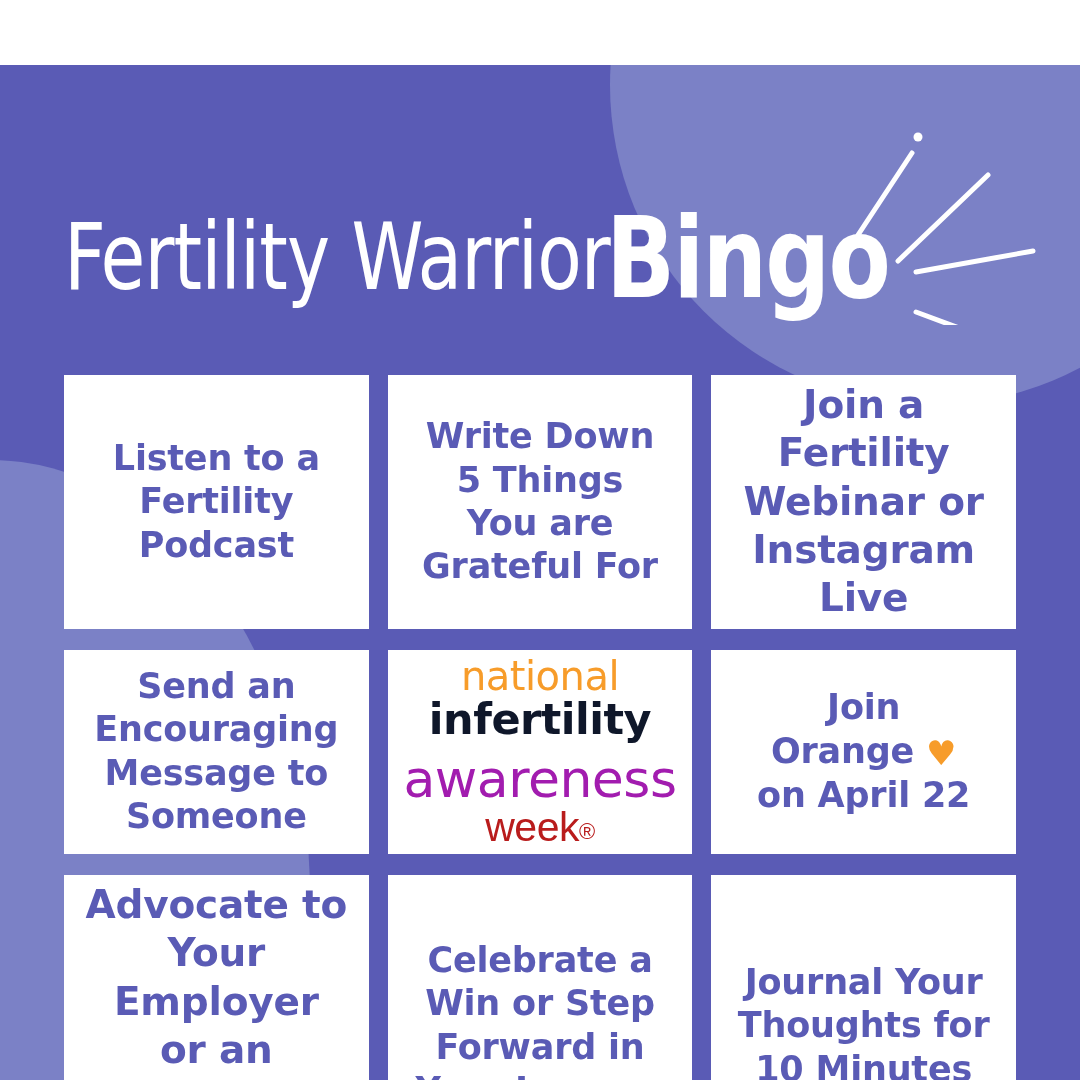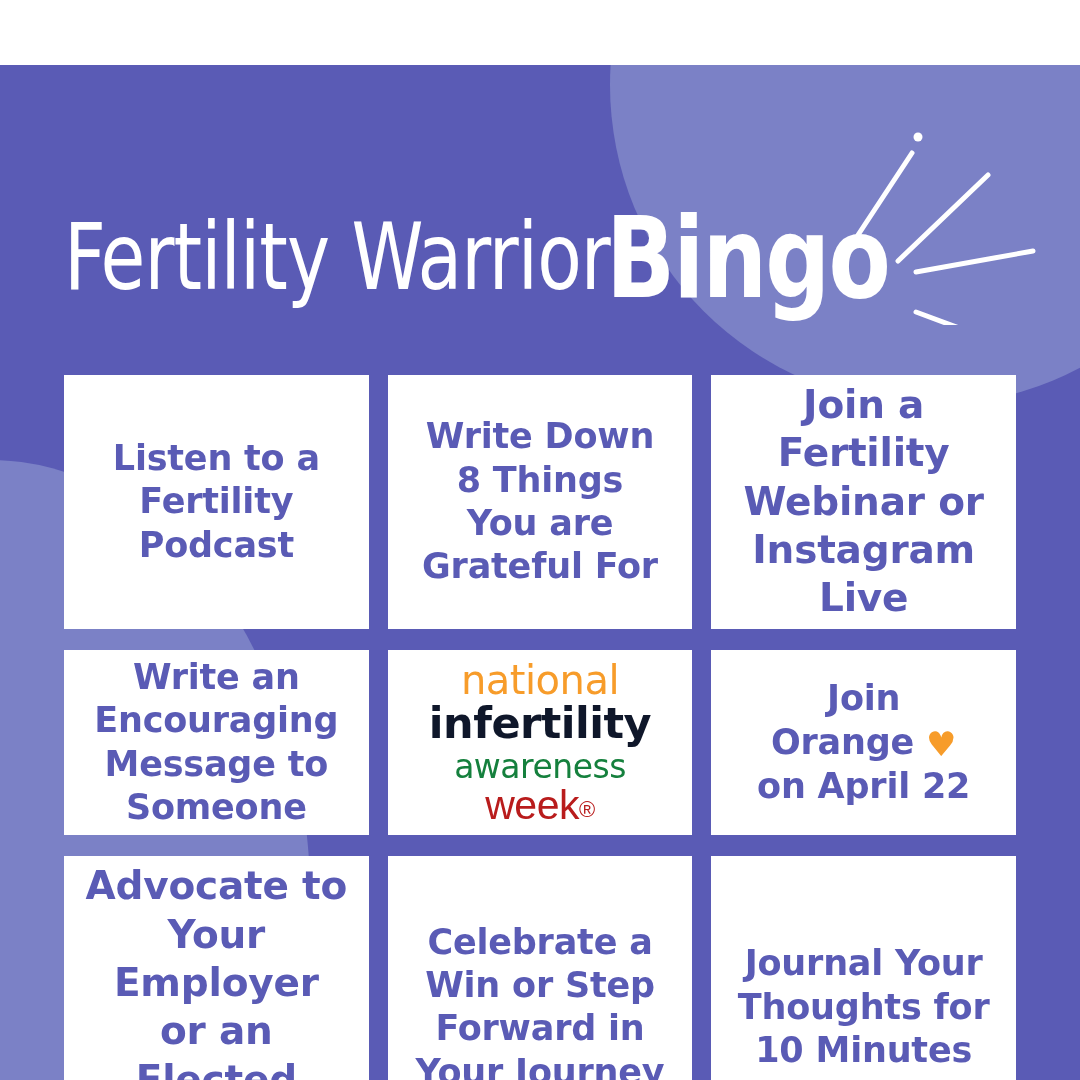--- a/index.html
+++ b/index.html
@@ -121,24 +121,24 @@
     font-family:"DejaVu Sans","Liberation Sans",sans-serif;
     font-size:40px;font-weight:400;letter-spacing:-0.5px;
   }
   .niaw-l2{
     color:#0f172a;
     font-family:"DejaVu Sans","Liberation Sans",sans-serif;
     font-size:43px;font-weight:700;letter-spacing:-0.5px;
     margin-top:2px;
   }
   .niaw-l3{
-    color:#15803d;
-    font-family:"DejaVu Sans","Liberation Sans",sans-serif;
-    font-size:33px;font-weight:400;letter-spacing:-0.5px;
-    margin-top:5px;
+    color:#a21caf;
+    font-family:"DejaVu Sans","Liberation Sans",sans-serif;
+    font-size:52px;font-weight:400;letter-spacing:-0.5px;
+    margin-top:12px;
   }
   .niaw-l4{
     color:#b91c1c;
     font-family:Liberation Sans, sans-serif;
     font-size:41px;font-weight:400;letter-spacing:-0.5px;
     margin-top:2px;
   }
   .niaw-l4 .reg{font-size:22px;vertical-align:2px;}
 </style>
 </head>
@@ -170,33 +170,33 @@
     <div class="grid">
 
       <div class="cell">
         <div class="cell-text">Listen to a
 Fertility
 Podcast</div>
       </div>
 
       <div class="cell">
         <div class="cell-text">Write Down
-8 Things
+5 Things
 You are
 Grateful For</div>
       </div>
 
       <div class="cell">
         <div class="cell-text sm">Join a Fertility
 Webinar or
 Instagram Live</div>
       </div>
 
       <div class="cell">
-        <div class="cell-text">Write an
+        <div class="cell-text">Send an
 Encouraging
 Message to
 Someone</div>
       </div>
 
       <div class="cell">
         <div class="niaw">
           <span class="niaw-l1">national</span>
           <span class="niaw-l2">infertility</span>
           <span class="niaw-l3">awareness</span>

